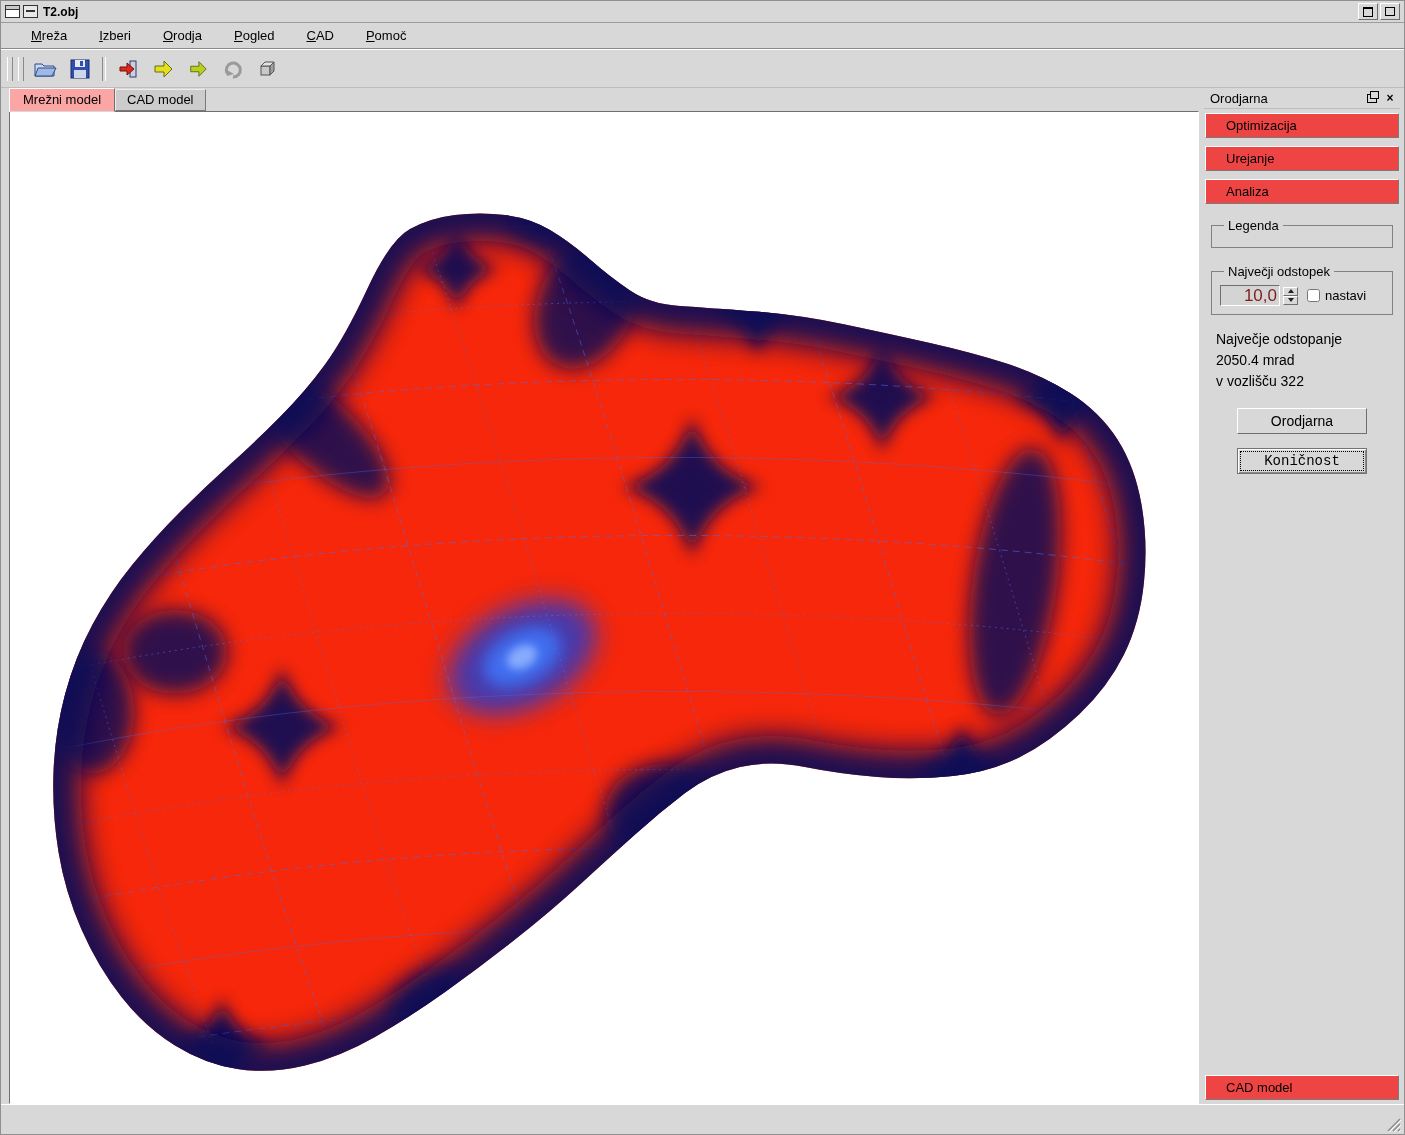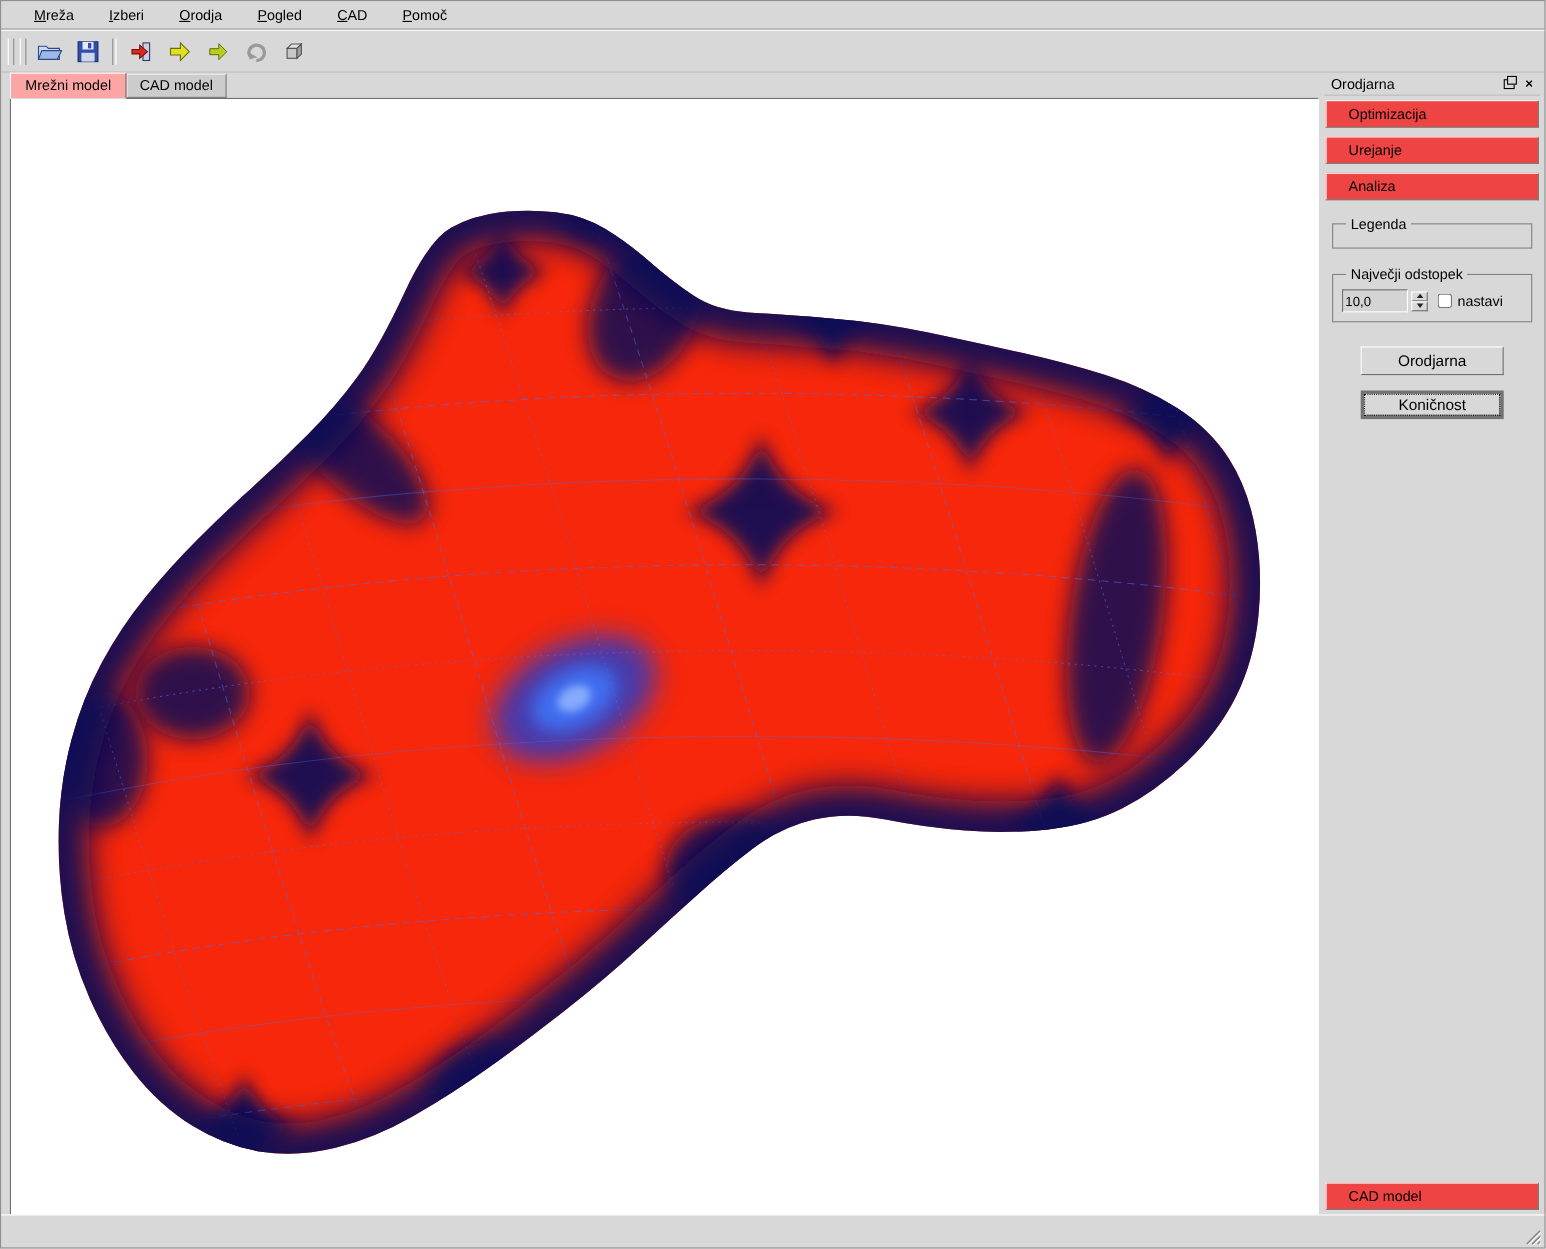--- a/index.html
+++ b/index.html
@@ -57,42 +57,54 @@
   .section-bar.bottom{margin-top:auto;}
 
   fieldset.qt-group{border:1px solid #828282;border-radius:0;margin:10px 7px 6px;padding:6px 8px 8px;}
   fieldset.qt-group legend{font-size:13px;padding:0 4px;margin-left:4px;}
 
   .legend-grid{display:grid;grid-template-columns:64px 1fr;grid-auto-rows:31px;margin-top:2px;}
   .lg-swatch{width:64px;height:31px;}
   .lg-label{display:flex;align-items:center;padding-left:16px;font-size:14px;}
 
   .dev-row{display:flex;align-items:center;gap:3px;}
-  .dev-input{width:54px;height:17px;border:1px solid;border-color:#6f6f6f #fff #fff #6f6f6f;background:#d4d4d4;color:#000000;font-family:"Liberation Sans",sans-serif;font-size:12px;text-align:left;padding:1px 2px;}
+  .dev-input{width:54px;height:17px;border:1px solid;border-color:#6f6f6f #fff #fff #6f6f6f;background:#d4d4d4;color:#7f1d1d;font-family:"Liberation Sans",sans-serif;font-size:17px;text-align:right;padding:1px 2px;}
   .spin{display:inline-flex;flex-direction:column;}
   .spin-btn{width:15px;height:9px;background:#d8d8d8;border:1px solid;border-color:#fff #6f6f6f #6f6f6f #fff;display:flex;align-items:center;justify-content:center;box-sizing:border-box;}
   .tri-up{width:0;height:0;border-left:3px solid transparent;border-right:3px solid transparent;border-bottom:4px solid #222;}
   .tri-down{width:0;height:0;border-left:3px solid transparent;border-right:3px solid transparent;border-top:4px solid #222;}
   .dev-check{width:13px;height:13px;margin:0 2px 0 6px;}
   .dev-check-label{font-size:13px;}
 
   .info-lines{padding:8px 0 0 12px;font-size:14px;line-height:21px;}
 
   .dock-buttons{margin-top:16px;text-align:center;}
   .qt-btn{display:block;width:130px;height:26px;margin:0 auto 14px;background:#d8d8d8;border:1px solid;border-color:#fff #6f6f6f #6f6f6f #fff;font-family:"Liberation Sans",sans-serif;font-size:14px;}
-  .qt-btn.default{border:3px solid #737373;box-shadow:inset 1px 1px 0 #fff, inset -1px -1px 0 #8a8a8a;outline:1px dotted #000;outline-offset:-4px;}
+  .qt-btn.default{border:1px solid #737373;box-shadow:inset 1px 1px 0 #fff, inset -1px -1px 0 #8a8a8a;outline:1px dotted #000;outline-offset:-4px;font-family:Liberation Mono, monospace;}
 
   
   .statusbar{height:25px;border-top:1px solid #fff;flex:none;display:flex;align-items:flex-end;justify-content:flex-end;padding:2px 3px;}
 </style>
 </head>
 <body>
 
 <div class="window">
 
+  <div class="titlebar">
+    <span class="app-glyph"></span>
+    <span class="menu-glyph"></span>
+    <span class="title-text">T2.obj</span>
+    <span class="title-spacer"></span>
+    <span class="win-btn">
+        <span class="glyph-restore"></span>
+      </span>
+    <span class="win-btn">
+        <span class="glyph-max"></span>
+      </span>
+  </div>
 
   <div class="menubar">
     <span class="menu-item">Mreža</span>
     <span class="menu-item">Izberi</span>
     <span class="menu-item">Orodja</span>
     <span class="menu-item">Pogled</span>
     <span class="menu-item">CAD</span>
     <span class="menu-item">Pomoč</span>
   </div>
   <div class="hr-sunken"></div>
@@ -267,20 +279,25 @@
               </span>
             <span class="spin-btn">
                 <span class="tri-down"></span>
               </span>
           </span>
           <input type="checkbox" class="dev-check" style="">
           <span class="dev-check-label">nastavi</span>
         </div>
       </fieldset>
 
+      <div class="info-lines">
+        <div>Največje odstopanje</div>
+        <div>2050.4 mrad</div>
+        <div>v vozlišču 322</div>
+      </div>
 
       <div class="dock-buttons">
         <button class="qt-btn">Orodjarna</button>
         <button class="qt-btn default">Koničnost</button>
       </div>
 
       <div class="section-bar bottom">CAD model</div>
     </div>
   </div>
 

